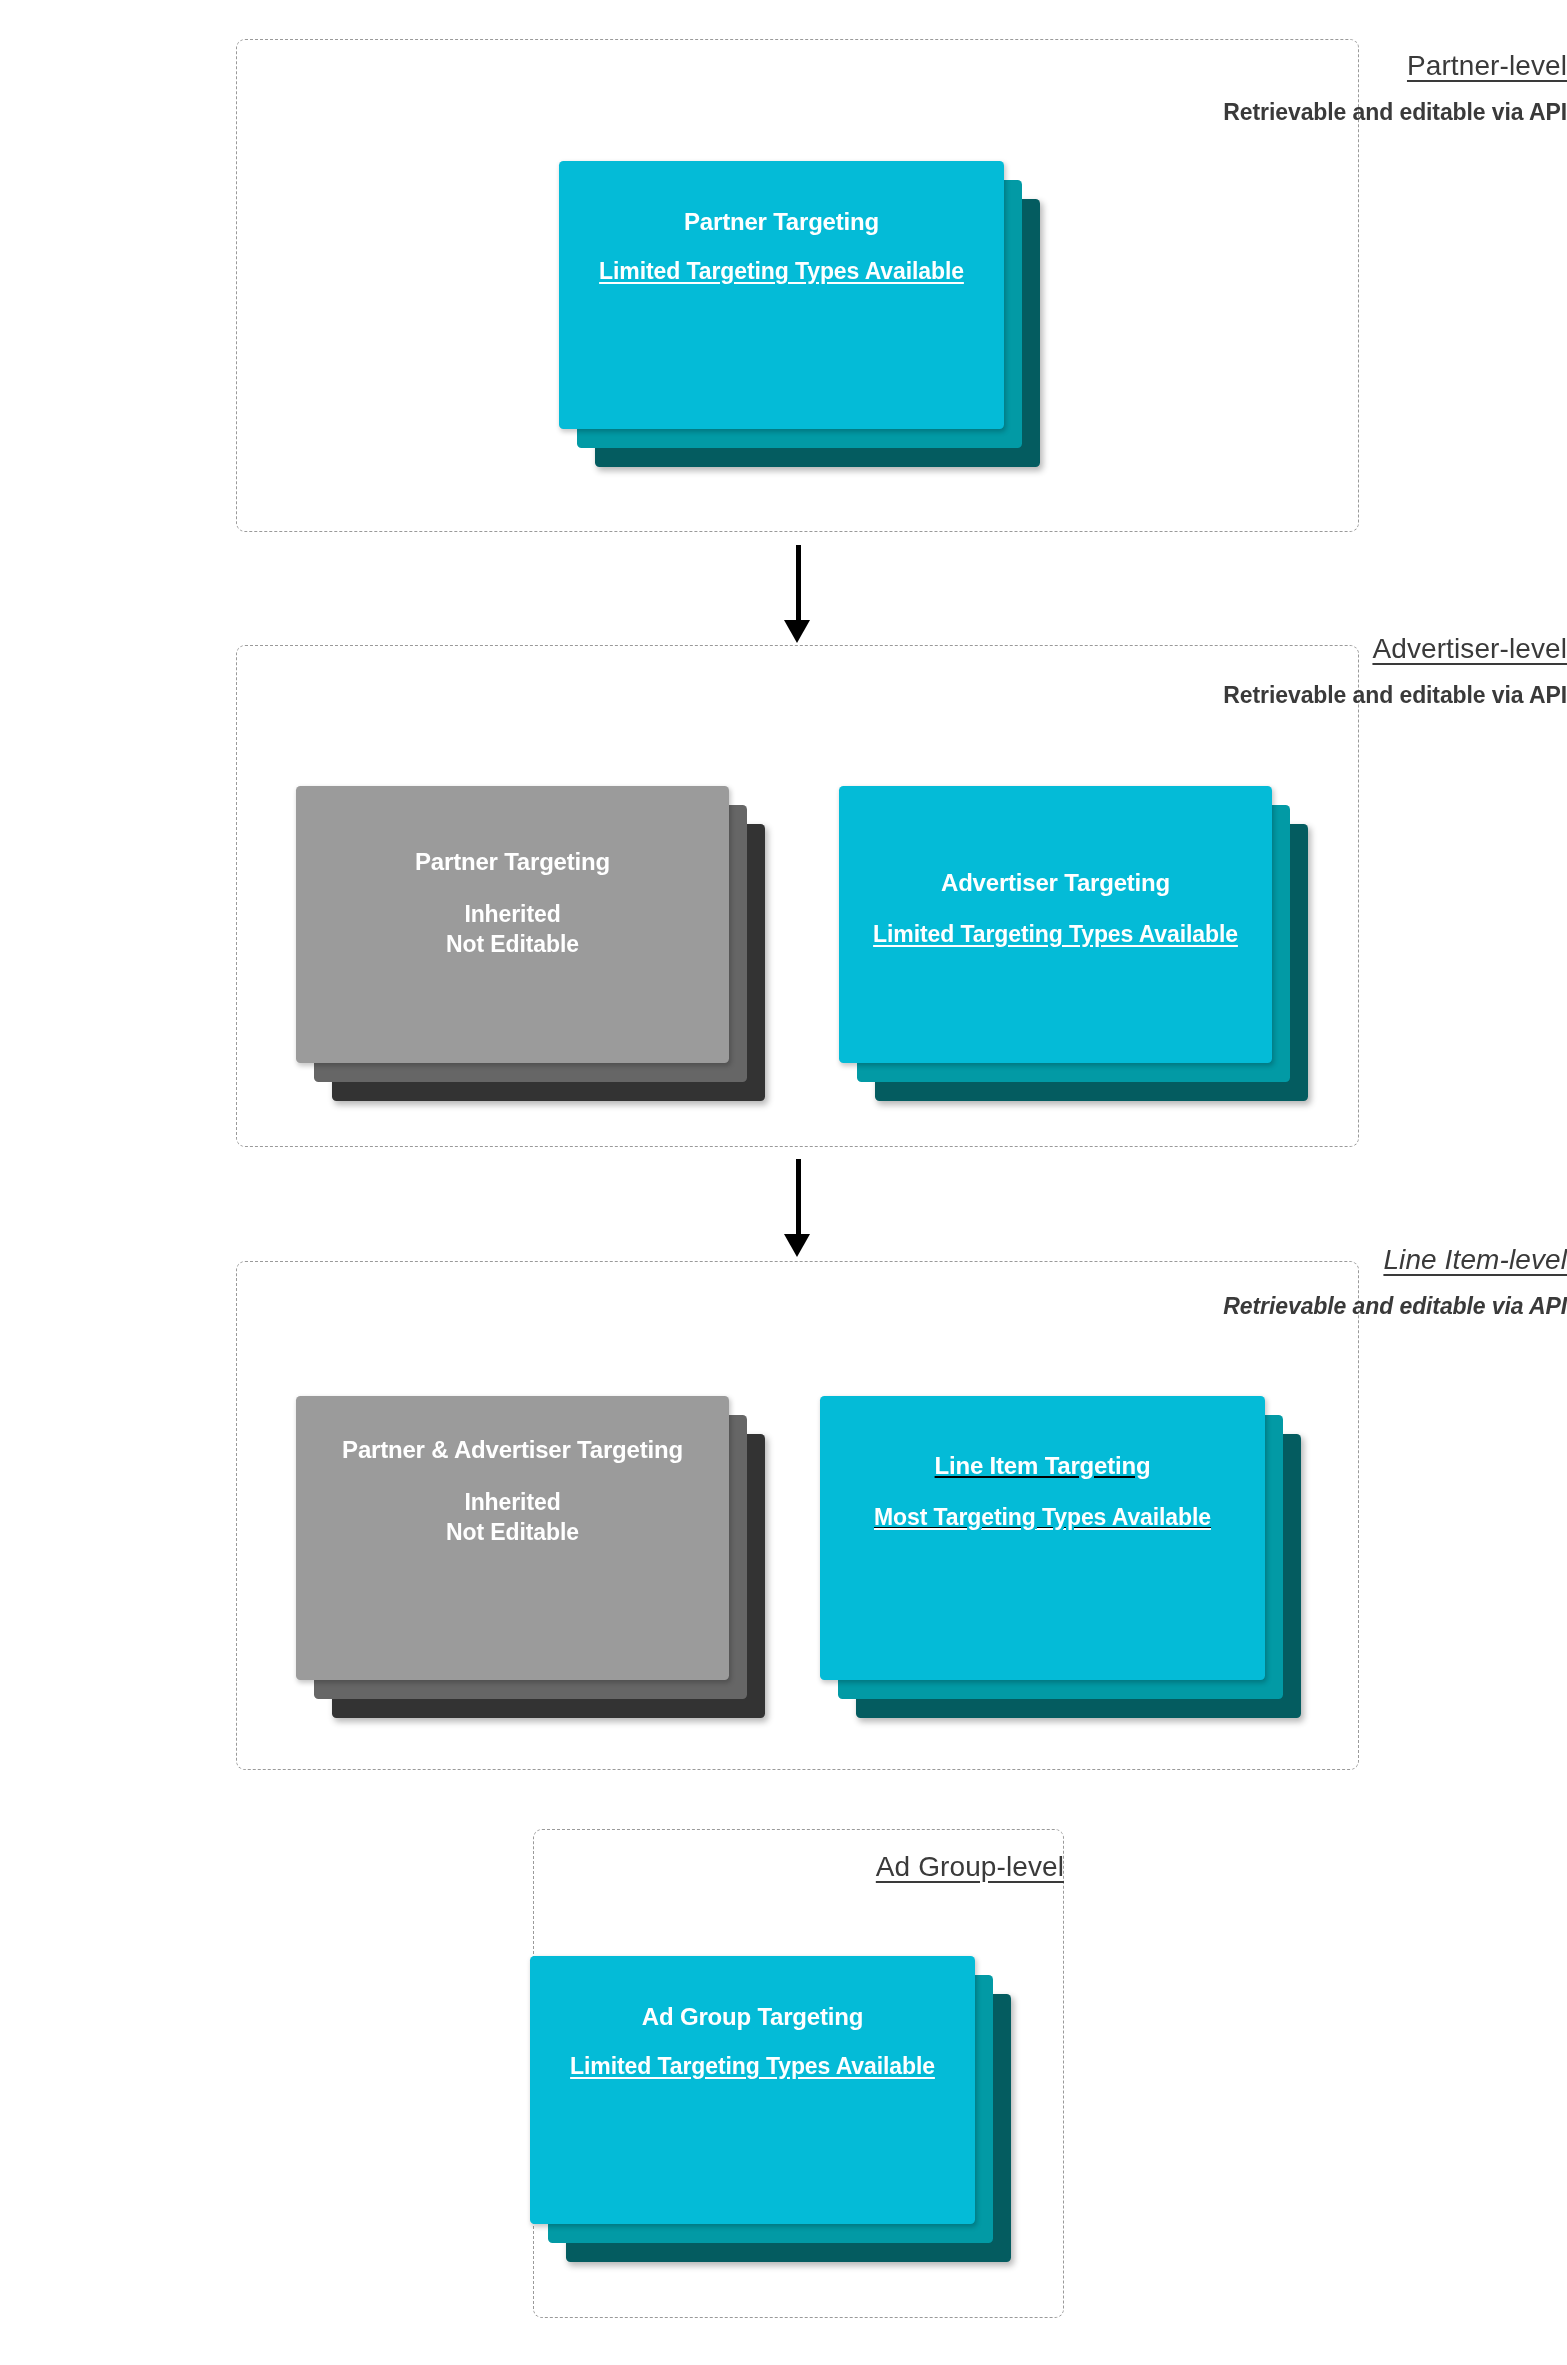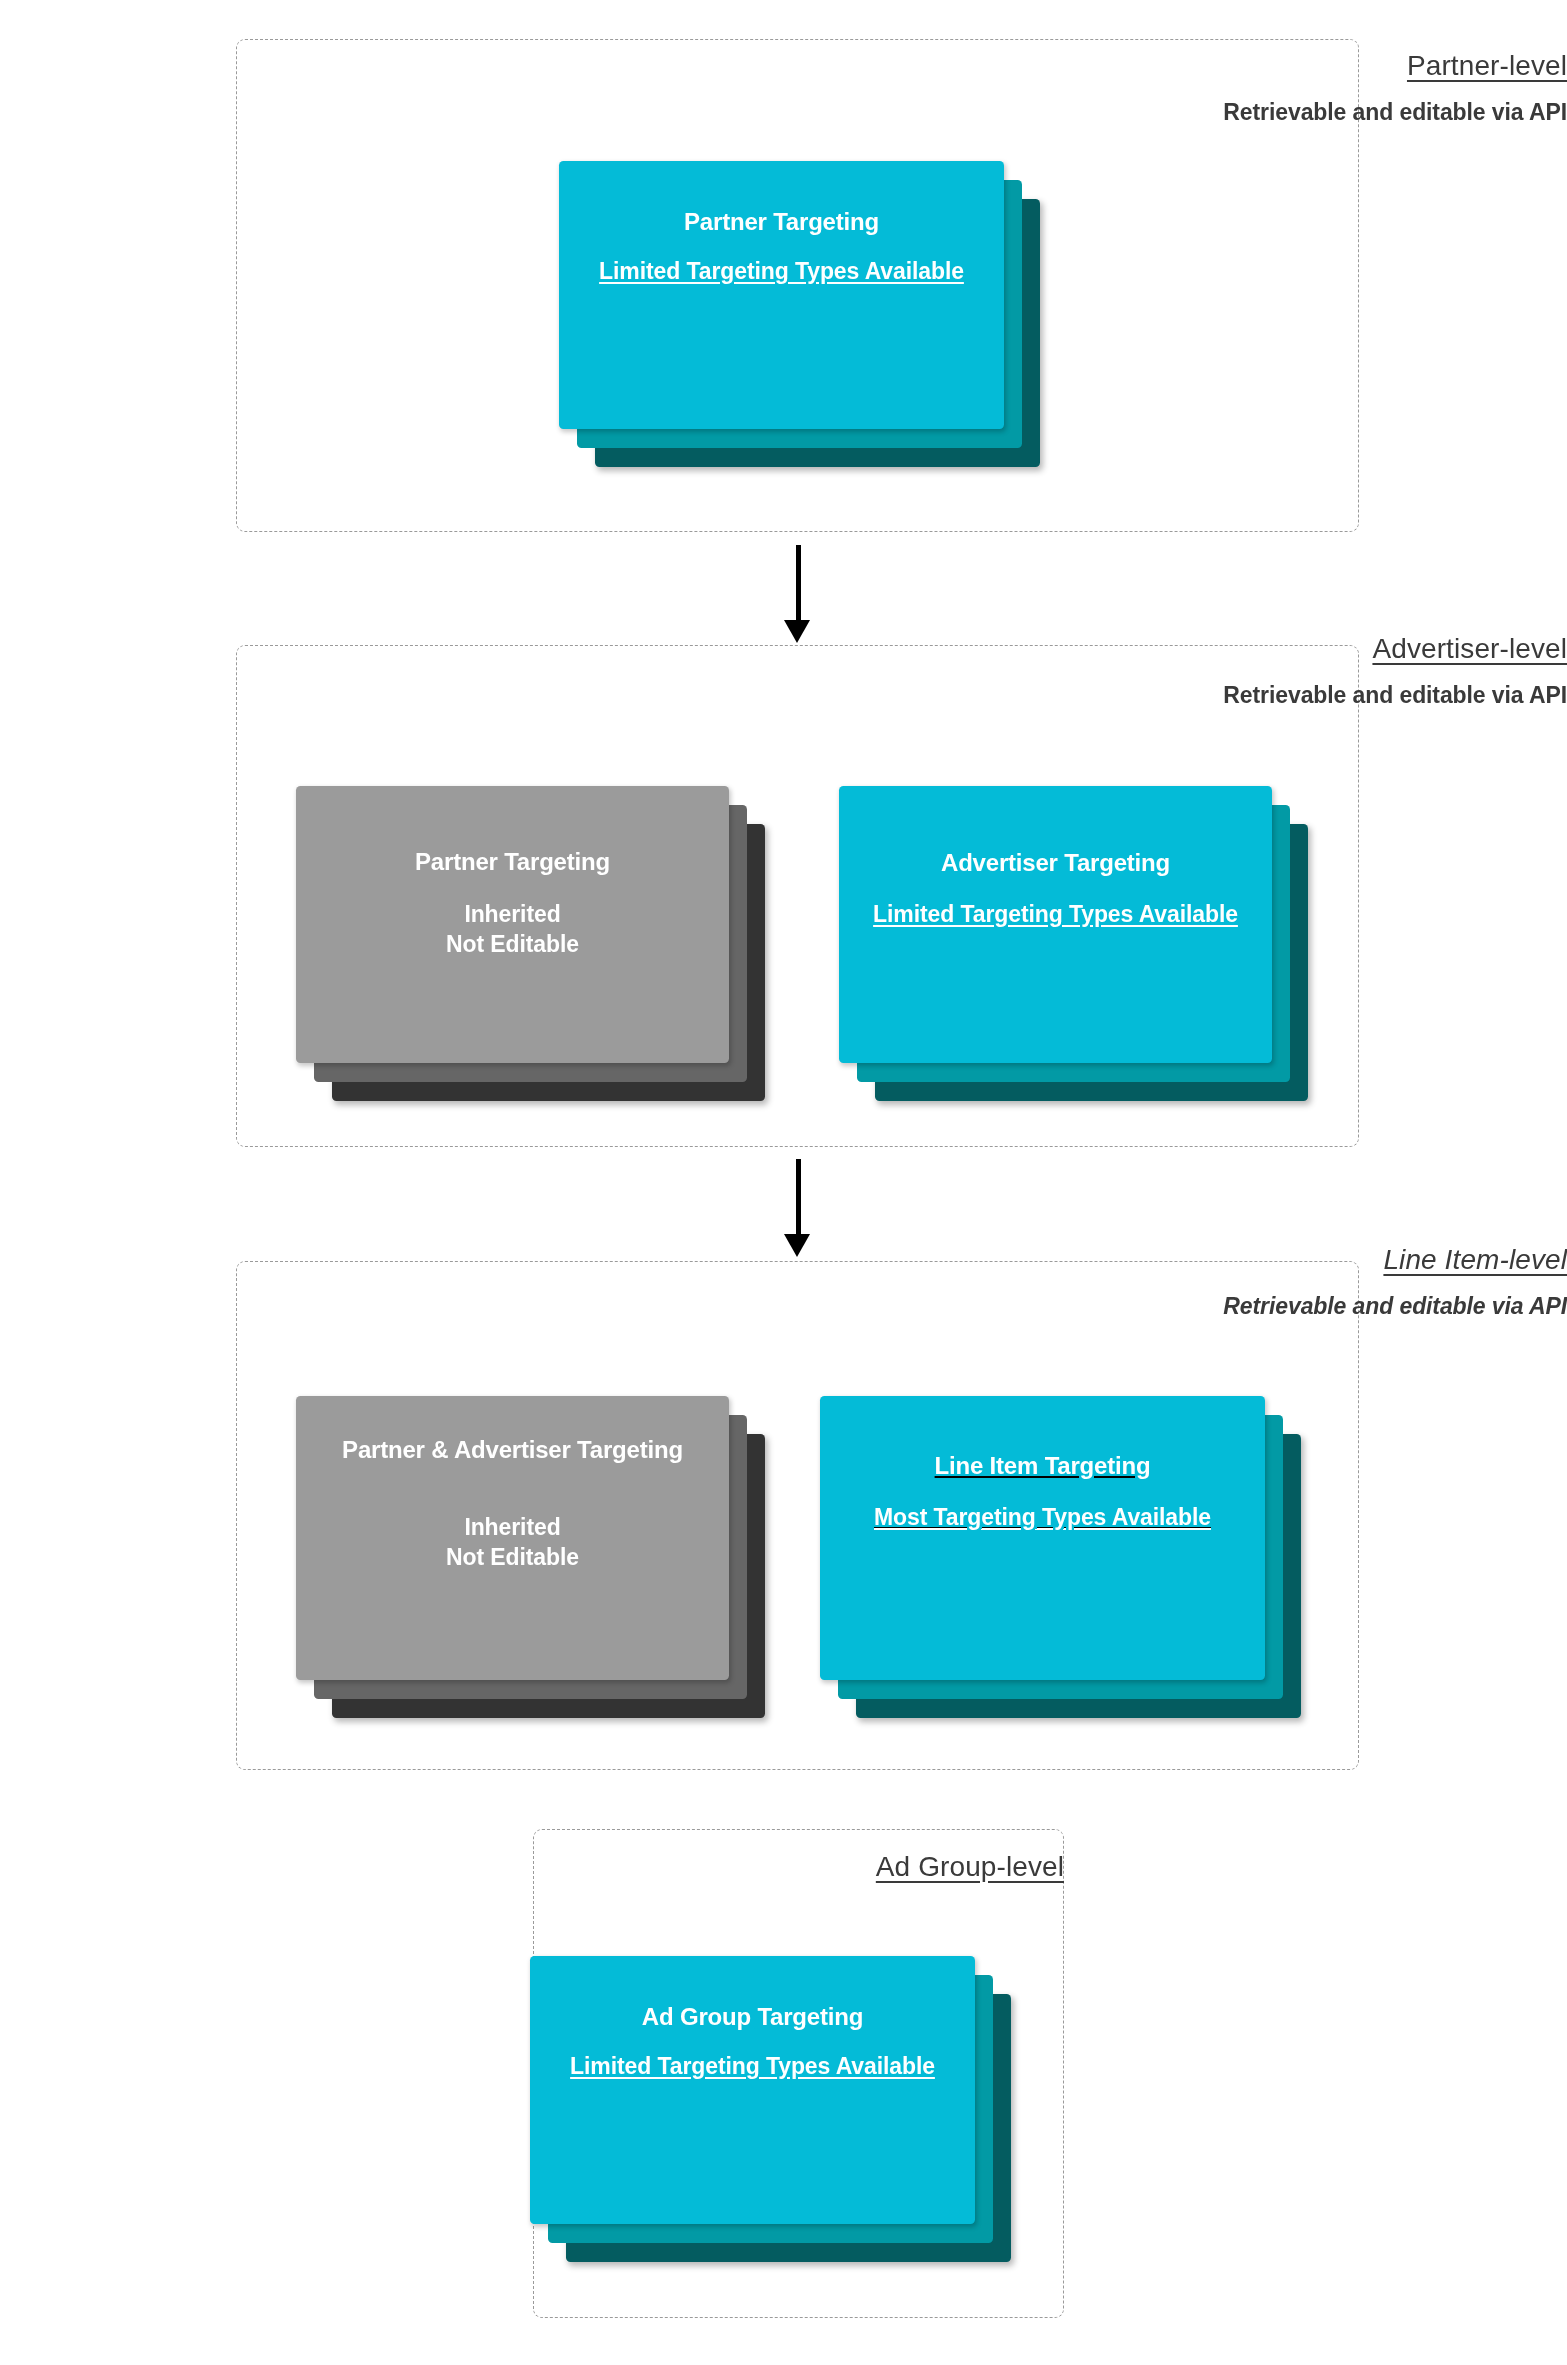--- a/index.html
+++ b/index.html
@@ -156,42 +156,42 @@
   <div class="card-layer front" style="left:0px; top:0px; width:433px; height:277px; background:#9b9b9b; padding-top:61px;">
     <div class="card-title">Partner Targeting</div>
     <div class="card-note" style="margin-top:23px; white-space:pre-line;">Inherited
 Not Editable</div>
   </div>
 </div>
 
 <div class="card-stack" style="left:839px; top:786px; width:473px; height:330px;">
   <div class="card-layer back" style="left:36px; top:38px; width:433px; height:277px; background:#045c60;"></div>
   <div class="card-layer" style="left:18px; top:19px; width:433px; height:277px; background:#029aa5;"></div>
-  <div class="card-layer front" style="left:0px; top:0px; width:433px; height:277px; background:#04bbd7; padding-top:62px;">
+  <div class="card-layer front" style="left:0px; top:0px; width:433px; height:277px; background:#04bbd7; padding-top:82px;">
     <div class="card-title">Advertiser Targeting</div>
     <div class="card-note linked" style="margin-top:21.4px;">Limited Targeting Types Available</div>
   </div>
 </div>
 
 <div class="arrow" style="left:796px; top:1159px; width:4.5px; height:98px;">
   <div class="arrow-stem" style="height:77px;"></div>
   <div class="arrow-head" style="top:75px;"></div>
 </div>
 
 <div class="level-box" style="left:236px; top:1261px; width:1123px; height:509px;"></div>
 
 <div class="level-head" style="top:1243px;font-style:italic;">
   <span class="level-title">Line Item-level</span>
   <span class="level-sub">Retrievable and editable via API</span>
 </div>
 
 <div class="card-stack" style="left:296px; top:1396px; width:473px; height:339px;">
   <div class="card-layer back" style="left:36px; top:38px; width:433px; height:284px; background:#333333;"></div>
   <div class="card-layer" style="left:18px; top:19px; width:433px; height:284px; background:#666666;"></div>
-  <div class="card-layer front" style="left:0px; top:0px; width:433px; height:284px; background:#9b9b9b; padding-top:39px;gap:25px;">
+  <div class="card-layer front" style="left:0px; top:0px; width:433px; height:284px; background:#9b9b9b; padding-top:39px;">
     <div class="card-title">Partner &amp; Advertiser Targeting</div>
     <div class="card-note" style="margin-top:23px; white-space:pre-line;">Inherited
 Not Editable</div>
   </div>
 </div>
 
 <div class="card-stack" style="left:820px; top:1396px; width:482px; height:339px;">
   <div class="card-layer back" style="left:36px; top:38px; width:445px; height:284px; background:#045c60;"></div>
   <div class="card-layer" style="left:18px; top:19px; width:445px; height:284px; background:#029aa5;"></div>
   <div class="card-layer front" style="left:0px; top:0px; width:445px; height:284px; background:#04bbd7; padding-top:55px;text-decoration:underline;">

